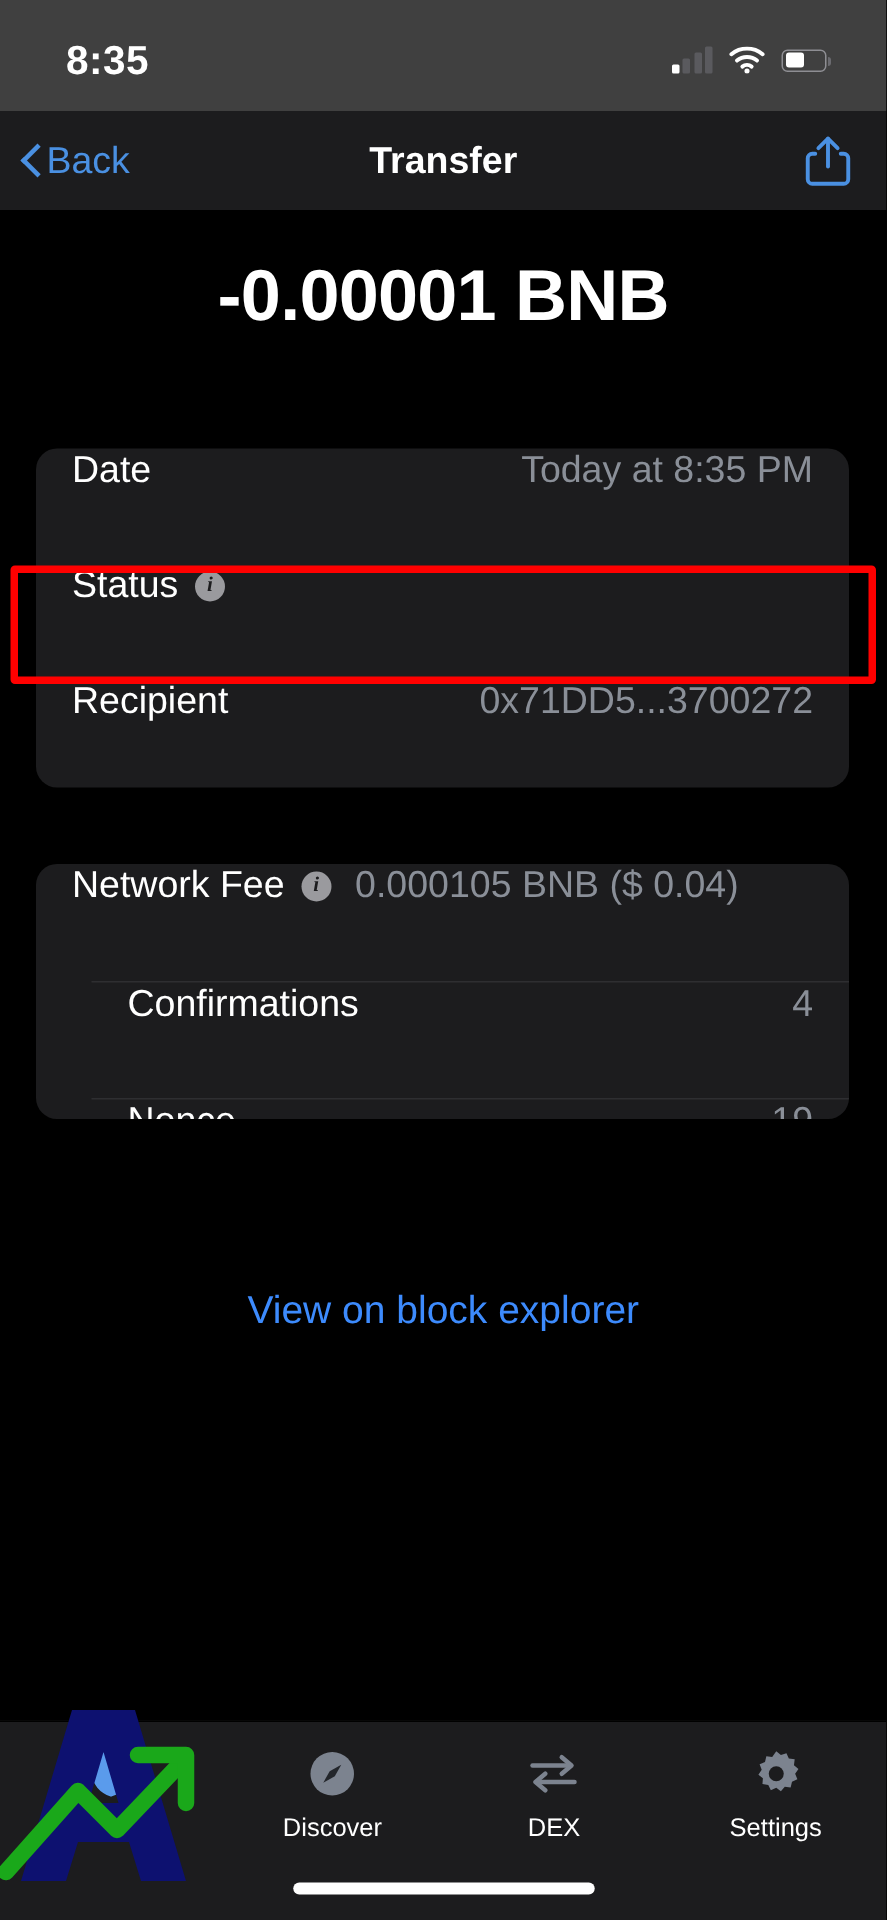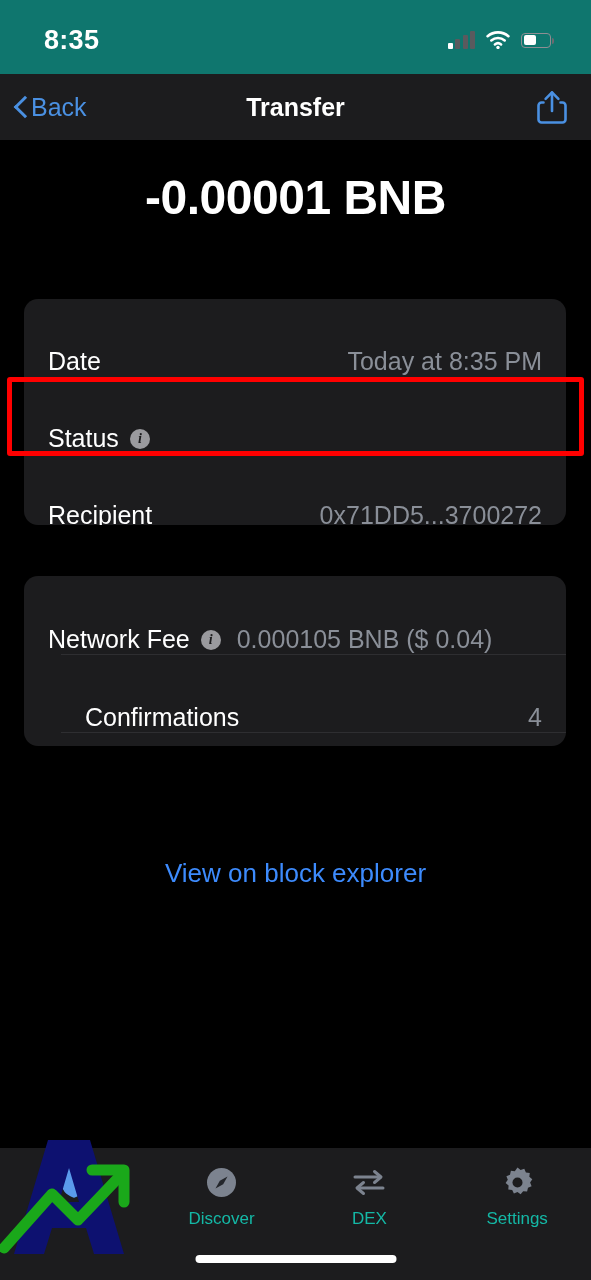--- a/index.html
+++ b/index.html
@@ -11,21 +11,21 @@
   }
   #phone {
     position:relative;
     width:591px; height:1280px;
     background:#000;
   }
 
   
   .statusbar {
     position:absolute; top:0; left:0; right:0; height:74px;
-    background:#0f766e;
+    background:#404040;
     display:flex; align-items:center; justify-content:space-between;
     padding:0 40px 0 44px;
   }
   .status-time {
     color:#ffffff; font-size:27px; font-weight:600; letter-spacing:0.3px;
     margin-top:6px;
   }
   .status-right { display:flex; align-items:center; gap:11px; margin-top:6px; }
 
   .signal { display:flex; align-items:flex-end; gap:2.5px; height:18px; }
@@ -84,21 +84,21 @@
   
   .card {
     position:absolute; left:24px; right:25px;
     background:#1c1c1e; border-radius:14px;
     overflow:hidden;
   }
   #card-details { top:299px; height:226px; }
   #card-meta    { top:576px; height:170px; }
 
   .row {
-    height:77px; display:flex; align-items:flex-end;
+    height:77px; display:flex; align-items:flex-start;
     justify-content:space-between; padding:0 24px;
   }
   #card-meta .row { height:78px; }
   #card-meta .row + .row { border-top:1px solid #2e2e31;margin-left:37px; }
 
   .row-label {
     color:#ffffff; font-size:25px; display:flex; align-items:center; gap:11px;
   }
   .row-value { color:#8a8f98; font-size:25px; }
 
@@ -129,21 +129,21 @@
   
   .tabbar {
     position:absolute; bottom:0; left:0; right:0; height:133px;
     background:#1c1c1e; border-top:1px solid #000;
     display:flex; align-items:flex-start; padding-top:16px;
   }
   .tab {
     flex:1; display:flex; flex-direction:column; align-items:center; gap:9px;
     cursor:pointer;
   }
-  .tab .tl { font-size:17px; color:#14b8a6; }
+  .tab .tl { font-size:17px; color:#ffffff; }
   .tab.active .tl { color:#5a8fd8; }
   .tab-ic { height:36px; display:flex; align-items:center; justify-content:center; }
 
   .home-ind {
     position:absolute; bottom:17px; left:50%; transform:translateX(-50%);
     width:201px; height:8px; background:#ffffff; border-radius:4px;
   }
 
   
   .watermark {

